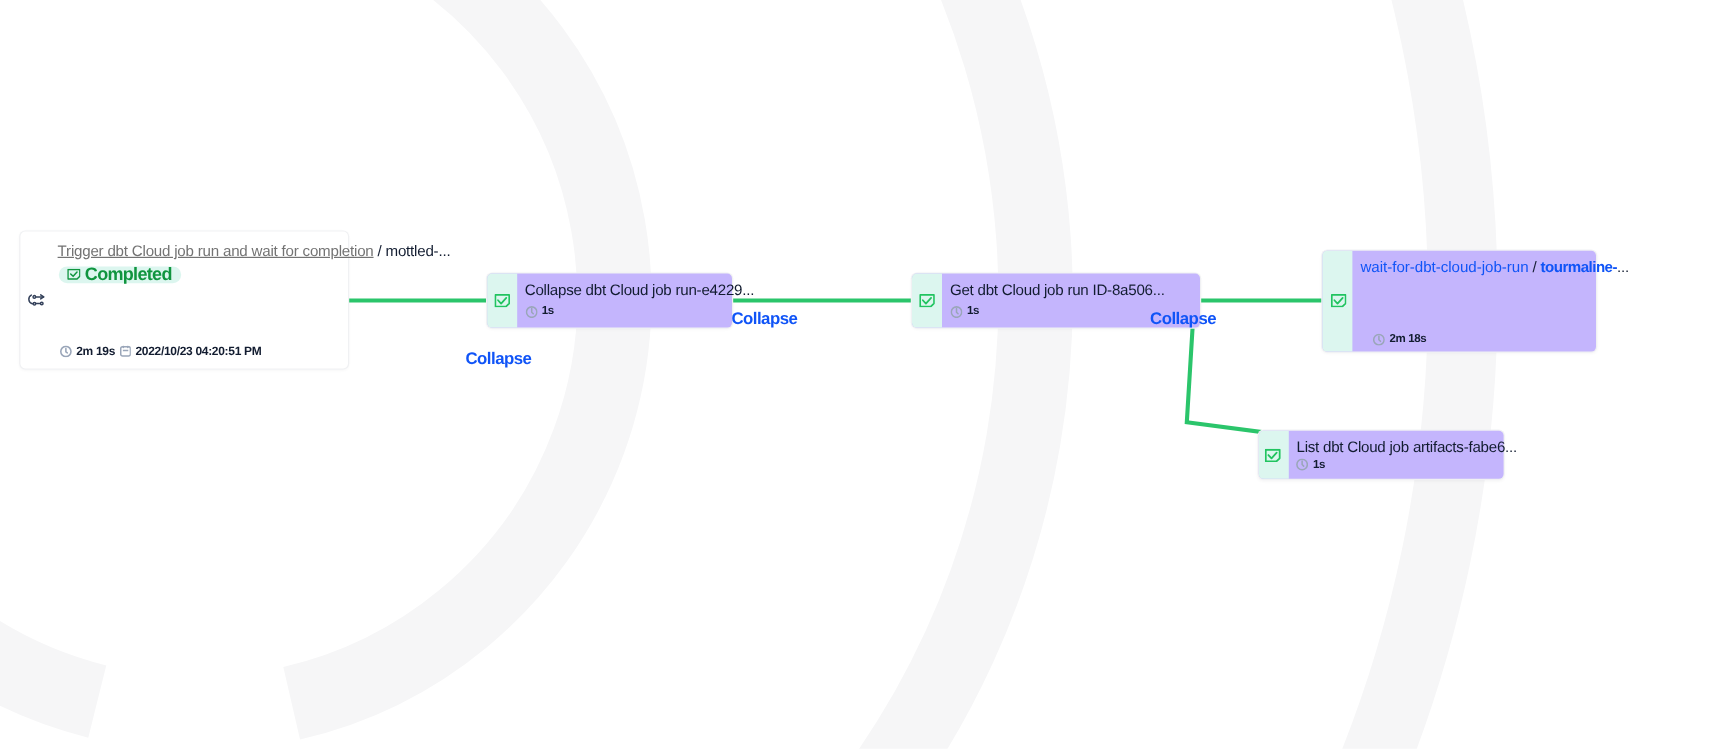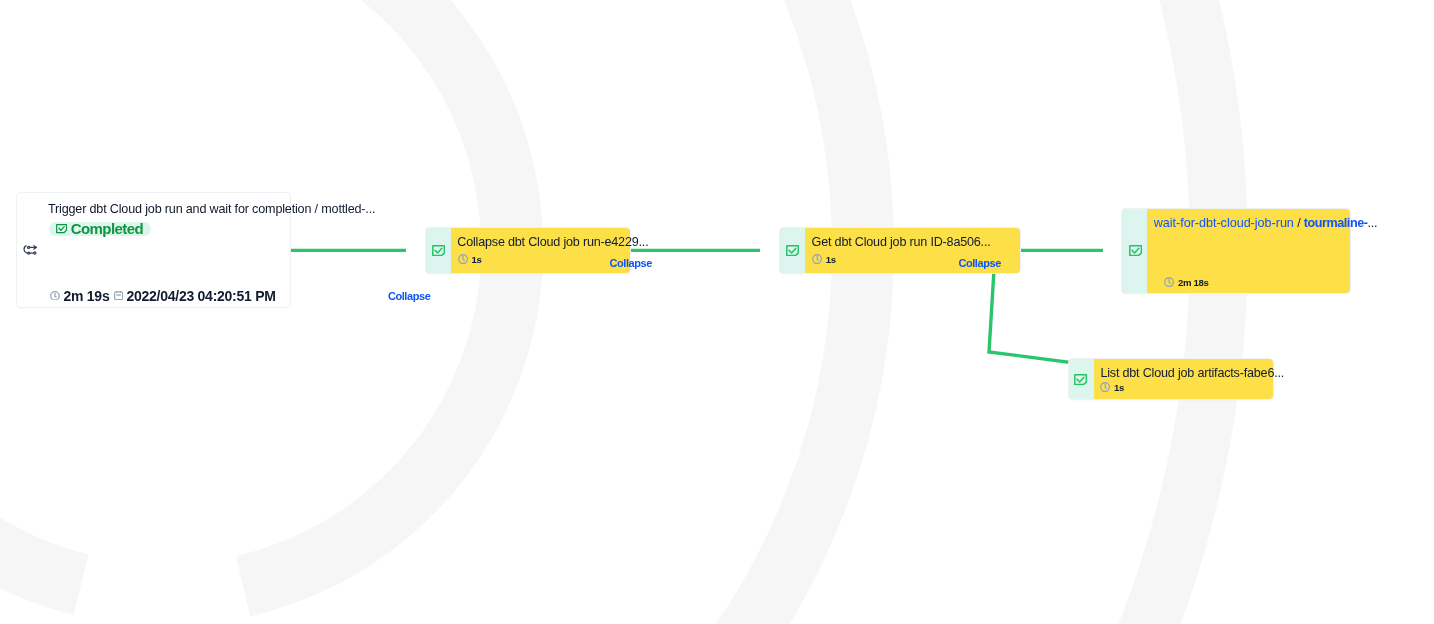--- a/index.html
+++ b/index.html
@@ -9,46 +9,46 @@
   #canvas{position:relative;width:1434px;height:624px;overflow:hidden;background:#fff;}
   .bg-art{position:absolute;left:0;top:0;width:1434px;height:624px;pointer-events:none;}
   .edges{position:absolute;left:0;top:0;width:1434px;height:624px;overflow:visible;}
 
   
   .root-card{position:absolute;left:17px;top:193px;width:273px;height:114px;
     background:#fff;border-radius:4px;
     box-shadow:0 0 0 1px #f0f1f3, 0 1px 3px rgba(16,24,40,.055);}
   .root-title{position:absolute;left:31px;top:7.8px;font-size:12.6px;line-height:16px;
     white-space:nowrap;color:#121c30;letter-spacing:-0.175px;}
-  .root-title .lk{color:#0f172a;}
+  .root-title .lk{color:#737373;text-decoration:underline;}
   .status-pill{position:absolute;left:32.3px;top:29.1px;height:13.8px;display:flex;align-items:center;
     gap:3.6px;background:#dcf6ef;border-radius:7px;padding:0 8.1px 0 6.6px;box-sizing:border-box;}
   .status-pill .txt{font-size:15px;font-weight:bold;color:#10953f;letter-spacing:-0.56px;
     position:relative;top:-0.3px;}
   .root-flow-icon{position:absolute;left:5.3px;top:50.1px;width:16px;height:16px;}
   .root-meta{position:absolute;left:33.1px;top:94.5px;display:flex;align-items:center;
-    font-size:14px;font-weight:bold;color:#121c30;white-space:nowrap;letter-spacing:-0.26px;}
+    font-size:10px;font-weight:bold;color:#121c30;white-space:nowrap;letter-spacing:-0.26px;}
   .root-meta .g{display:inline-block;width:3.6px;}
   .root-meta .g2{display:inline-block;width:4.2px;}
   .root-meta svg{flex:none;}
 
   
-  .node{position:absolute;background:#fde047;border-radius:4px;
-    box-shadow:0 0 0 1px #f0f1f3, 0 1px 3px rgba(16,24,40,.055);margin-left:20px;}
+  .node{position:absolute;background:#c4b5fd;border-radius:4px;
+    box-shadow:0 0 0 1px #f0f1f3, 0 1px 3px rgba(16,24,40,.055);}
   .node .icon-panel{position:absolute;left:0;top:0;bottom:0;background:#dcf6ef;
     border-radius:4px 0 0 4px;}
   .node .t{position:absolute;white-space:nowrap;font-size:12.6px;color:#121c30;
     letter-spacing:-0.2px;line-height:16px;}
-  .node .d{position:absolute;display:flex;align-items:flex-start;gap:3.6px;
+  .node .d{position:absolute;display:flex;align-items:flex-end;gap:3.6px;
     font-size:9.6px;font-weight:bold;color:#121c30;white-space:nowrap;letter-spacing:-0.33px;}
   .node .chk{position:absolute;}
   .node.big .t .lk{color:#1054f7;letter-spacing:-0.02px;}
   .node.big .t .bd{color:#1054f7;font-weight:bold;letter-spacing:-0.44px;}
 
-  .collapse{position:absolute;font-size:11px;font-weight:bold;color:#1054f7;white-space:nowrap;
+  .collapse{position:absolute;font-size:14px;font-weight:bold;color:#1054f7;white-space:nowrap;
     cursor:pointer;letter-spacing:-0.42px;}
 </style>
 </head>
 <body>
 
 <div id="canvas">
 
   <svg class="bg-art" viewBox="0 0 1434 624" width="1434" height="624">
     <g fill="none" stroke="#f6f6f7">
       <path stroke-width="62" d="M-135.51,74.5 A347,347 0 1 1 243.06,586.11"></path>
@@ -97,21 +97,21 @@
       </svg>
         <span class="g"></span>
         <span>2m 19s</span>
         <span class="g2"></span>
         <svg width="9.3" height="9.3" viewBox="0 0 9.3 9.3">
         <rect x="0.62" y="0.92" width="8.06" height="7.76" rx="1.5" fill="none" stroke="#9aa6b9" stroke-width="1.24"></rect>
         <path d="M2.4,4.05 H6.9" stroke="#9aa6b9" stroke-width="1.3" stroke-linecap="butt"></path>
         <path d="M2.8,0.62 V1.5 M6.5,0.62 V1.5" stroke="#9aa6b9" stroke-width="1.24" stroke-linecap="round"></path>
       </svg>
         <span class="g"></span>
-        <span>2022/04/23 04:20:51 PM</span>
+        <span>2022/10/23 04:20:51 PM</span>
     </div>
   </div>
 
   <div class="node" style="left:405.8px;top:227.7px;width:204px;height:45.3px;">
     <div class="icon-panel" style="width:25.2px;"></div>
     <svg class="chk" style="left:6.1px;top:17px;" width="13.2" height="11.4" viewBox="0 0 13.2 11.4">
       <path d="M0.8,0.8 H12.4 V7.9 L9.6,10.6 H0.8 Z" fill="none" stroke="#21c460" stroke-width="1.48" stroke-linejoin="round" stroke-linecap="round"></path>
       <path d="M3.0,5.2 5.6,8.0 9.9,3.2" fill="none" stroke="#21c460" stroke-width="1.48" stroke-linecap="round" stroke-linejoin="round"></path>
     </svg>
     <div class="t" style="left:31.5px;top:6.6px;">Collapse dbt Cloud job run-e4229...</div>

